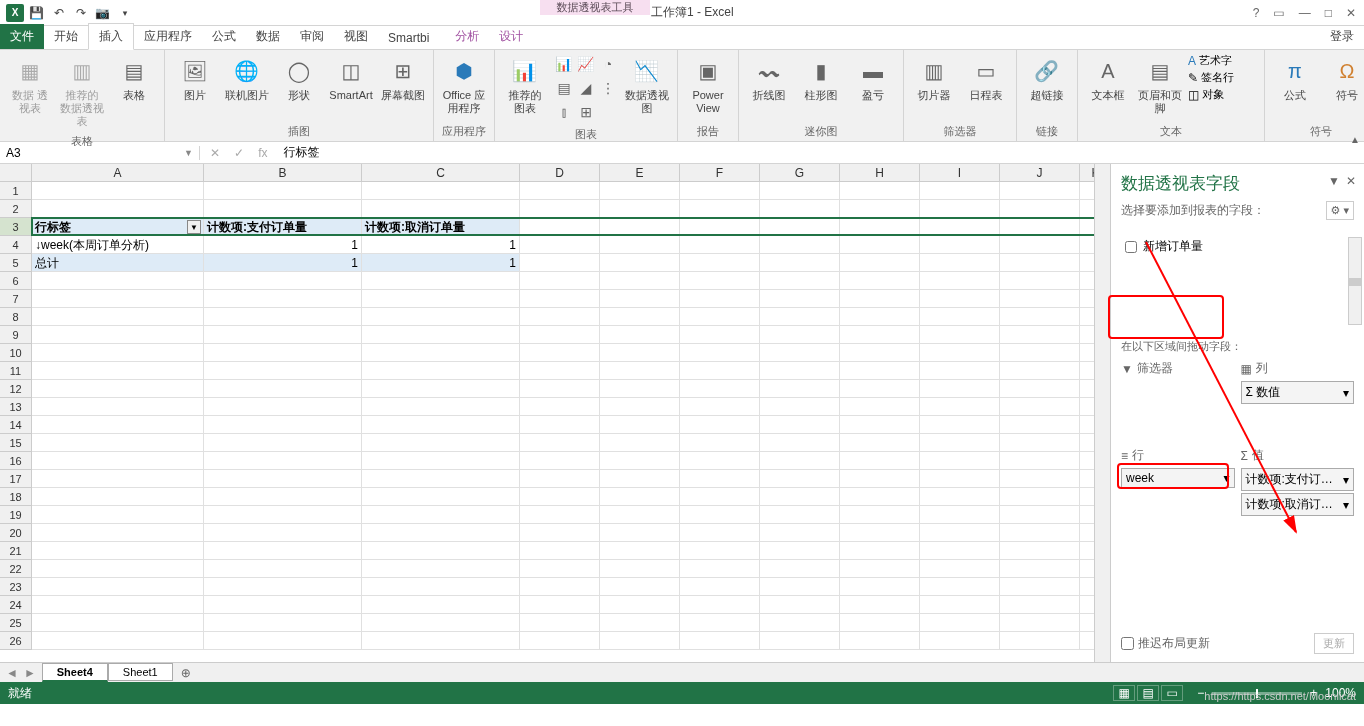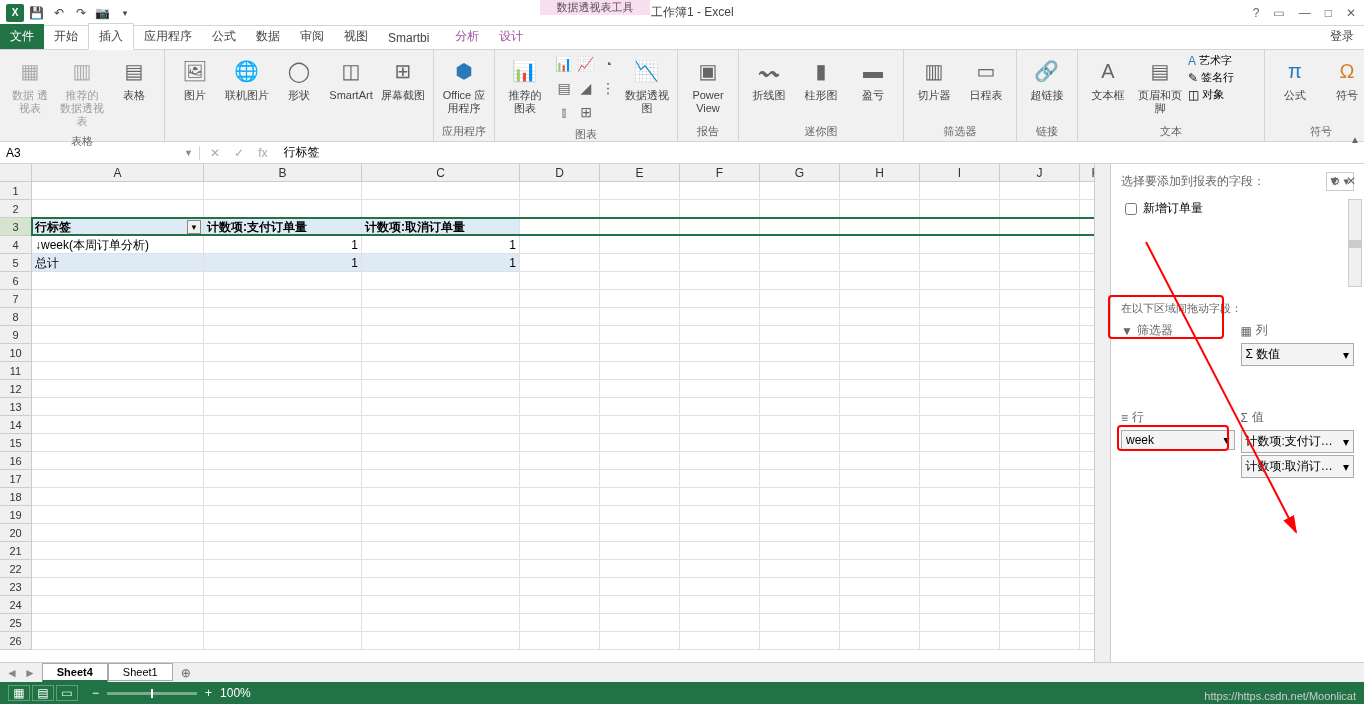--- a/index.html
+++ b/index.html
@@ -53,21 +53,21 @@
 .vscroll{width:16px;background:#f0f0f0;border-left:1px solid #ccc;}
 .hscroll-area{height:20px;background:#f0f0f0;border-top:1px solid #ccc;display:flex;align-items:center;}
 .tab-nav{display:flex;padding:0 6px;gap:6px;color:#888;}
 .sheet-tab{padding:2px 14px;border:1px solid #aaa;background:#fff;margin-top:-1px;font-size:11px;}
 .sheet-tab.active{border-bottom:2px solid #217346;font-weight:bold;}
 .sheet-add{padding:2px 8px;color:#666;}
 .hscroll{flex:1;margin-left:20px;}
 .field-pane{width:254px;border-left:1px solid #ccc;background:#fff;display:flex;flex-direction:column;padding:8px 10px;position:relative;}
 .fp-title{color:#217346;font-size:17px;margin-bottom:6px;}
 .fp-close{position:absolute;right:8px;top:10px;color:#666;display:flex;gap:6px;font-size:11px;}
-.fp-sub{color:#666;font-size:11px;margin-bottom:8px;display:flex;align-items:center;justify-content:space-between;}
+.fp-sub{color:#666;font-size:11px;margin-bottom:17px;display:flex;align-items:center;justify-content:space-between;}
 .fp-gear{border:1px solid #ccc;padding:2px 4px;font-size:11px;color:#666;}
 .fp-list{border:none;height:92px;position:relative;}
 .fp-item{display:flex;align-items:center;gap:6px;padding:1px 4px;}
 .fp-item input{width:12px;height:12px;}
 .fp-highlight{position:absolute;border:2px solid red;border-radius:4px;}
 .fp-scroll{position:absolute;right:-8px;top:0;width:14px;height:88px;background:#f0f0f0;border:1px solid #ccc;}
 .fp-scroll-thumb{position:absolute;top:40px;width:12px;height:8px;background:#ccc;}
 .fp-areas-label{color:#666;font-size:11px;margin:10px 0 6px;}
 .fp-areas{display:grid;grid-template-columns:1fr 1fr;gap:6px;}
 .fp-area{}
@@ -162,20 +162,21 @@
         </div>
       <div class="rbtn">
           <div class="rbtn-icon">◫</div>
           <div class="rbtn-label">SmartArt</div>
         </div>
       <div class="rbtn">
           <div class="rbtn-icon">⊞</div>
           <div class="rbtn-label">屏幕截图</div>
         </div>
     </div>
+    <div class="rgroup-label">插图</div>
   </div>
   <div class="rgroup">
     <div class="rgroup-body">
         <div class="rbtn">
           <div class="rbtn-icon" style="color:#2a7ab9;">⬢</div>
           <div class="rbtn-label">Office
 应用程序</div>
         </div>
       </div>
     <div class="rgroup-label">应用程序</div>
@@ -650,20 +651,21 @@
         <div class="sel-outline" style="left: -1px; top: 35px; width: 1080px; height: 19px;"></div>
       </div>
   </div>
   <div class="vscroll"></div>
 
   <div class="field-pane">
     <div class="fp-close">
       <span>▼</span>
       <span>✕</span>
     </div>
+    <div class="fp-title">数据透视表字段</div>
     <div class="fp-sub">
       <span>选择要添加到报表的字段：</span>
       <span class="fp-gear">⚙ ▾</span>
     </div>
     <div class="fp-list" id="fieldlist">
         <div class="fp-item">
           <input type="checkbox" style="">
           <span>新增订单量</span>
         </div>
         <div class="fp-scroll">
@@ -725,35 +727,41 @@
     </div>
     <svg class="arrow-svg" width="180" height="320">
       <defs>
           <marker id="ah" markerWidth="10" markerHeight="10" refX="8" refY="3" orient="auto">
             <path d="M0,0 L0,6 L9,3 z" fill="red"></path>
           </marker>
         </defs>
       <line x1="10" y1="10" x2="160" y2="300" stroke="red" stroke-width="2" marker-end="url(#ah)"></line>
     </svg>
 
+    <div class="fp-defer">
+      <input type="checkbox" style="">
+      <span style="flex:1;">推迟布局更新</span>
+      <span class="fp-update">更新</span>
+    </div>
   </div>
 </div>
 
 <div class="hscroll-area">
   <div class="tab-nav">
     <span>◄</span>
     <span>►</span>
   </div>
   <div class="sheet-tab active">Sheet4</div>
   <div class="sheet-tab">Sheet1</div>
   <div class="sheet-add">⊕</div>
   <div class="hscroll"></div>
 </div>
 
 <div class="statusbar">
+  <div class="sb-left">就绪</div>
   <div class="sb-views">
     <div class="sb-view">▦</div>
     <div class="sb-view">▤</div>
     <div class="sb-view">▭</div>
   </div>
   <div class="sb-zoom">
     <span>−</span>
     <div class="zoom-track">
         <div class="zoom-thumb"></div>
       </div>

